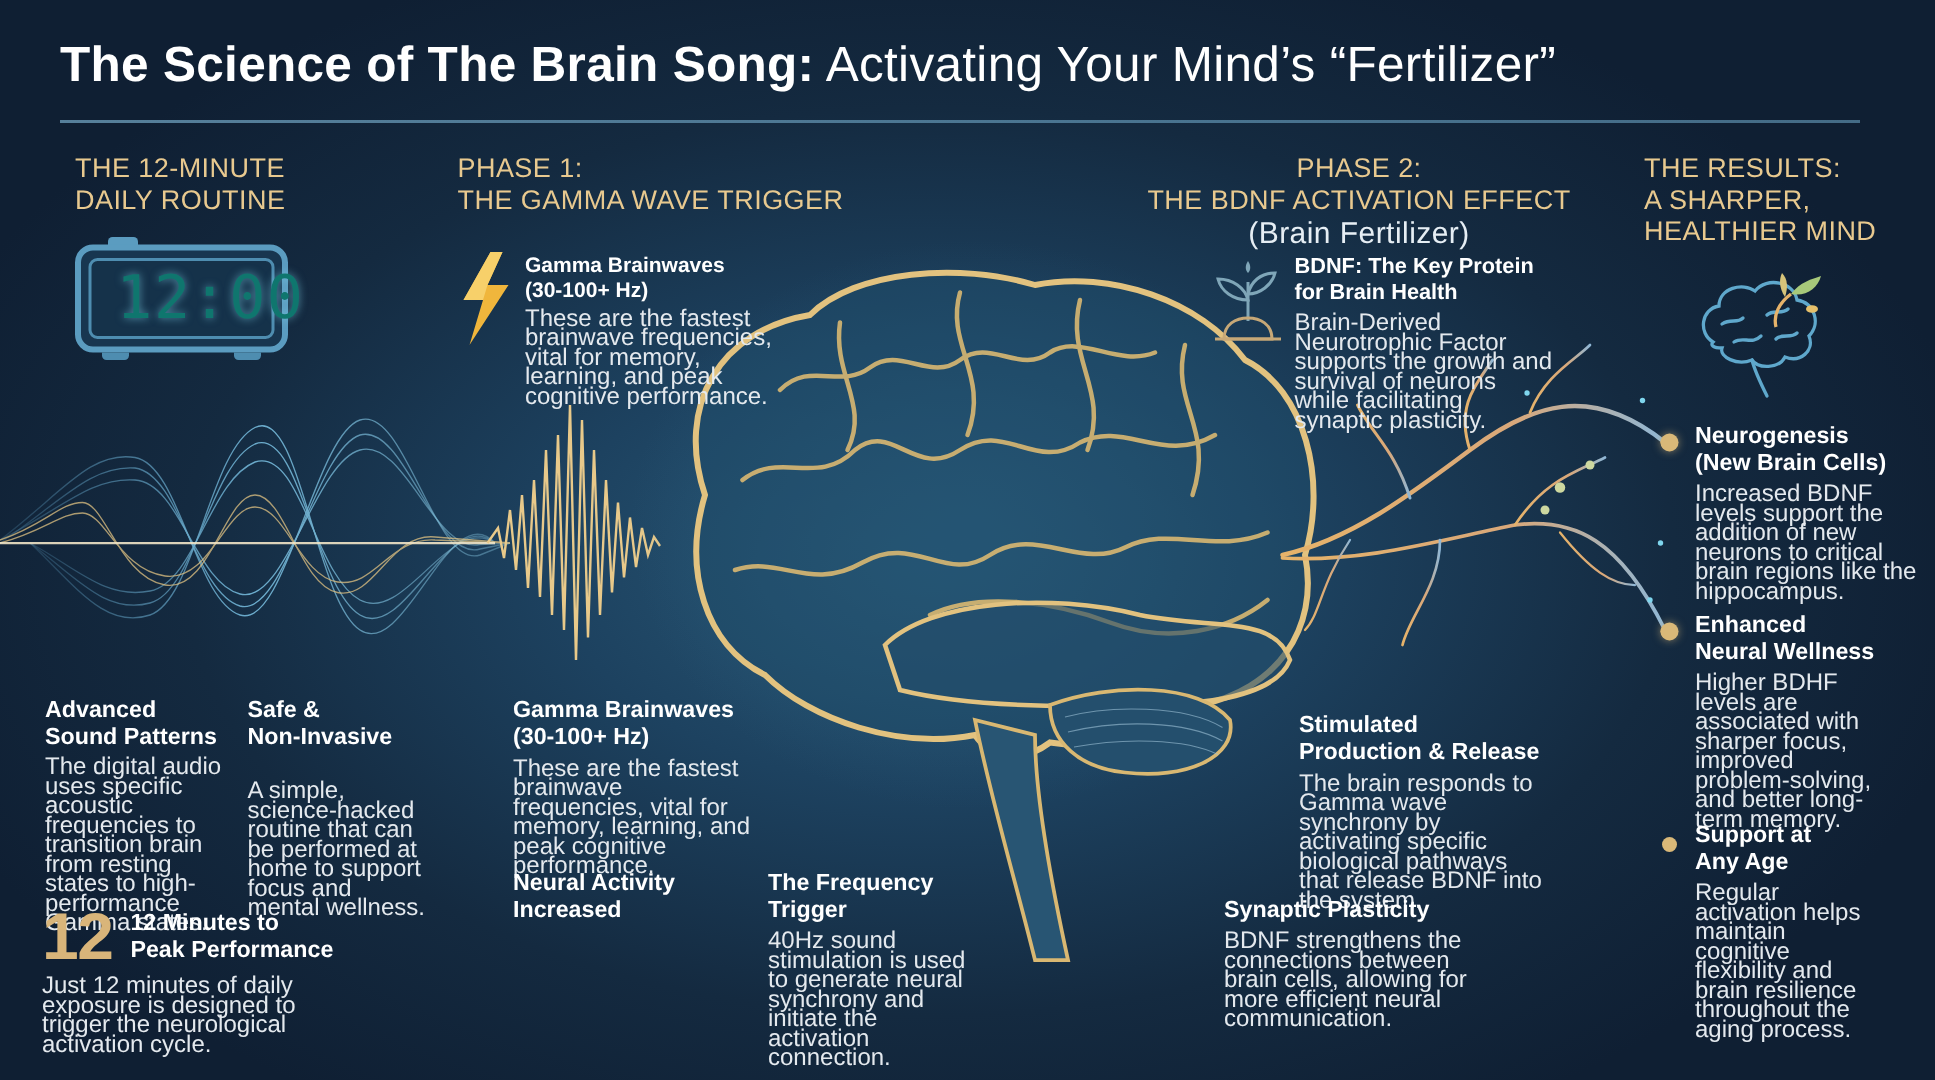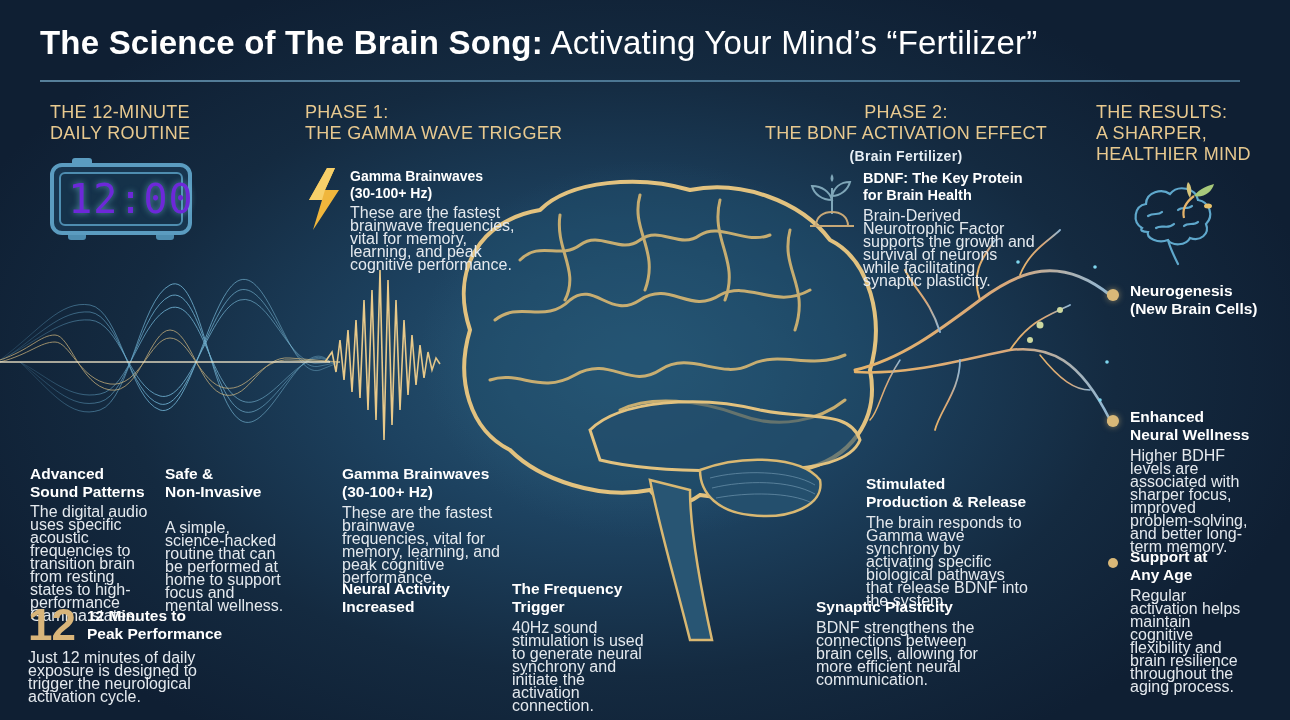--- a/index.html
+++ b/index.html
@@ -18,21 +18,21 @@
   .title .light { font-weight: 400; }
   .rule {
     left: 40px; top: 80px; width: 1200px; height: 2px;
     background: linear-gradient(90deg, #5e8aa6 0%, #4f7c99 60%, #4a7490 100%);
     opacity: 0.9;
   }
   .sec-head {
     color: #e8c98f; font-size: 18px; line-height: 21px; letter-spacing: 0.3px;
     text-transform: uppercase;
   }
-  .sec-sub { color: #e6eef4; font-size: 14px; font-weight: bold; }
+  .sec-sub { color: #e6eef4; font-size: 20px; }
   .h {
     font-weight: 700; color: #ffffff; font-size: 15.5px; line-height: 18px;
   }
   .p {
     color: #e4e9ee; font-size: 16px; line-height: 13px;
   }
   .big12 {
     font-size: 44px; font-weight: 700; color: #d9b57a; line-height: 44px;
     letter-spacing: -1px;
   }
@@ -141,21 +141,21 @@
 
 <div class="abs sec-head" style="left:50px;top:102px;">
   <div>THE 12-MINUTE</div>
   <div>DAILY ROUTINE</div>
 </div>
 
 <div class="abs" style="left:50px;top:158px;width:142px;height:86px;">
   <div style="position:absolute;left:22px;top:0;width:20px;height:6px;background:#5b9cc0;border-radius:3px 3px 0 0;"></div>
   <div style="position:absolute;left:0;top:5px;width:142px;height:72px;border:4px solid #5b9cc0;border-radius:12px;background:#183650;"></div>
   <div style="position:absolute;left:9px;top:14px;width:124px;height:54px;border:2px solid #4e8db0;border-radius:6px;background:#15324a;"></div>
-  <div style="position:absolute;left:9px;top:14px;width:144px;height:54px;text-align:center;line-height:54px;font-family:'DejaVu Sans Mono',monospace;font-size:40px;color:#6d28d9;letter-spacing:1px;text-shadow:0 0 6px rgba(127,208,232,0.6);">12:00</div>
+  <div style="position:absolute;left:9px;top:14px;width:144px;height:54px;text-align:right;line-height:54px;font-family:'DejaVu Sans Mono',monospace;font-size:40px;color:#0f766e;letter-spacing:1px;text-shadow:0 0 6px rgba(127,208,232,0.6);">12:00</div>
   <div style="position:absolute;left:18px;top:77px;width:18px;height:5px;background:#4e8db0;border-radius:0 0 3px 3px;"></div>
   <div style="position:absolute;left:106px;top:77px;width:18px;height:5px;background:#4e8db0;border-radius:0 0 3px 3px;"></div>
 </div>
 
 <div class="abs" style="left:30px;top:465px;width:128px;">
   <div class="h">
       <div>Advanced</div>
       <div>Sound Patterns</div>
     </div>
   <div class="p" style="margin-top:4px;">The digital audio uses specific acoustic frequencies to transition brain from resting states to high-performance Gamma states.</div>
@@ -276,20 +276,21 @@
   <path d="M62,22 C58,16 58,10 60,6 C64,10 64,16 62,22 Z" fill="#d6c47a"></path>
   <ellipse cx="80" cy="30" rx="4" ry="2.5" fill="#e6c06a"></ellipse>
 </svg>
 
 <div class="abs dot" style="left:1107px;top:289px;"></div>
 <div class="abs" style="left:1130px;top:282px;width:155px;">
   <div class="h">
       <div>Neurogenesis</div>
       <div>(New Brain Cells)</div>
     </div>
+  <div class="p" style="margin-top:5px;width:150px;">Increased BDNF levels support the addition of new neurons to critical brain regions like the hippocampus.</div>
 </div>
 
 <div class="abs dot" style="left:1107px;top:415px;"></div>
 <div class="abs" style="left:1130px;top:408px;width:155px;">
   <div class="h">
       <div>Enhanced</div>
       <div>Neural Wellness</div>
     </div>
   <div class="p" style="margin-top:5px;width:130px;">Higher BDHF levels are associated with sharper focus, improved problem-solving, and better long-term memory.</div>
 </div>

